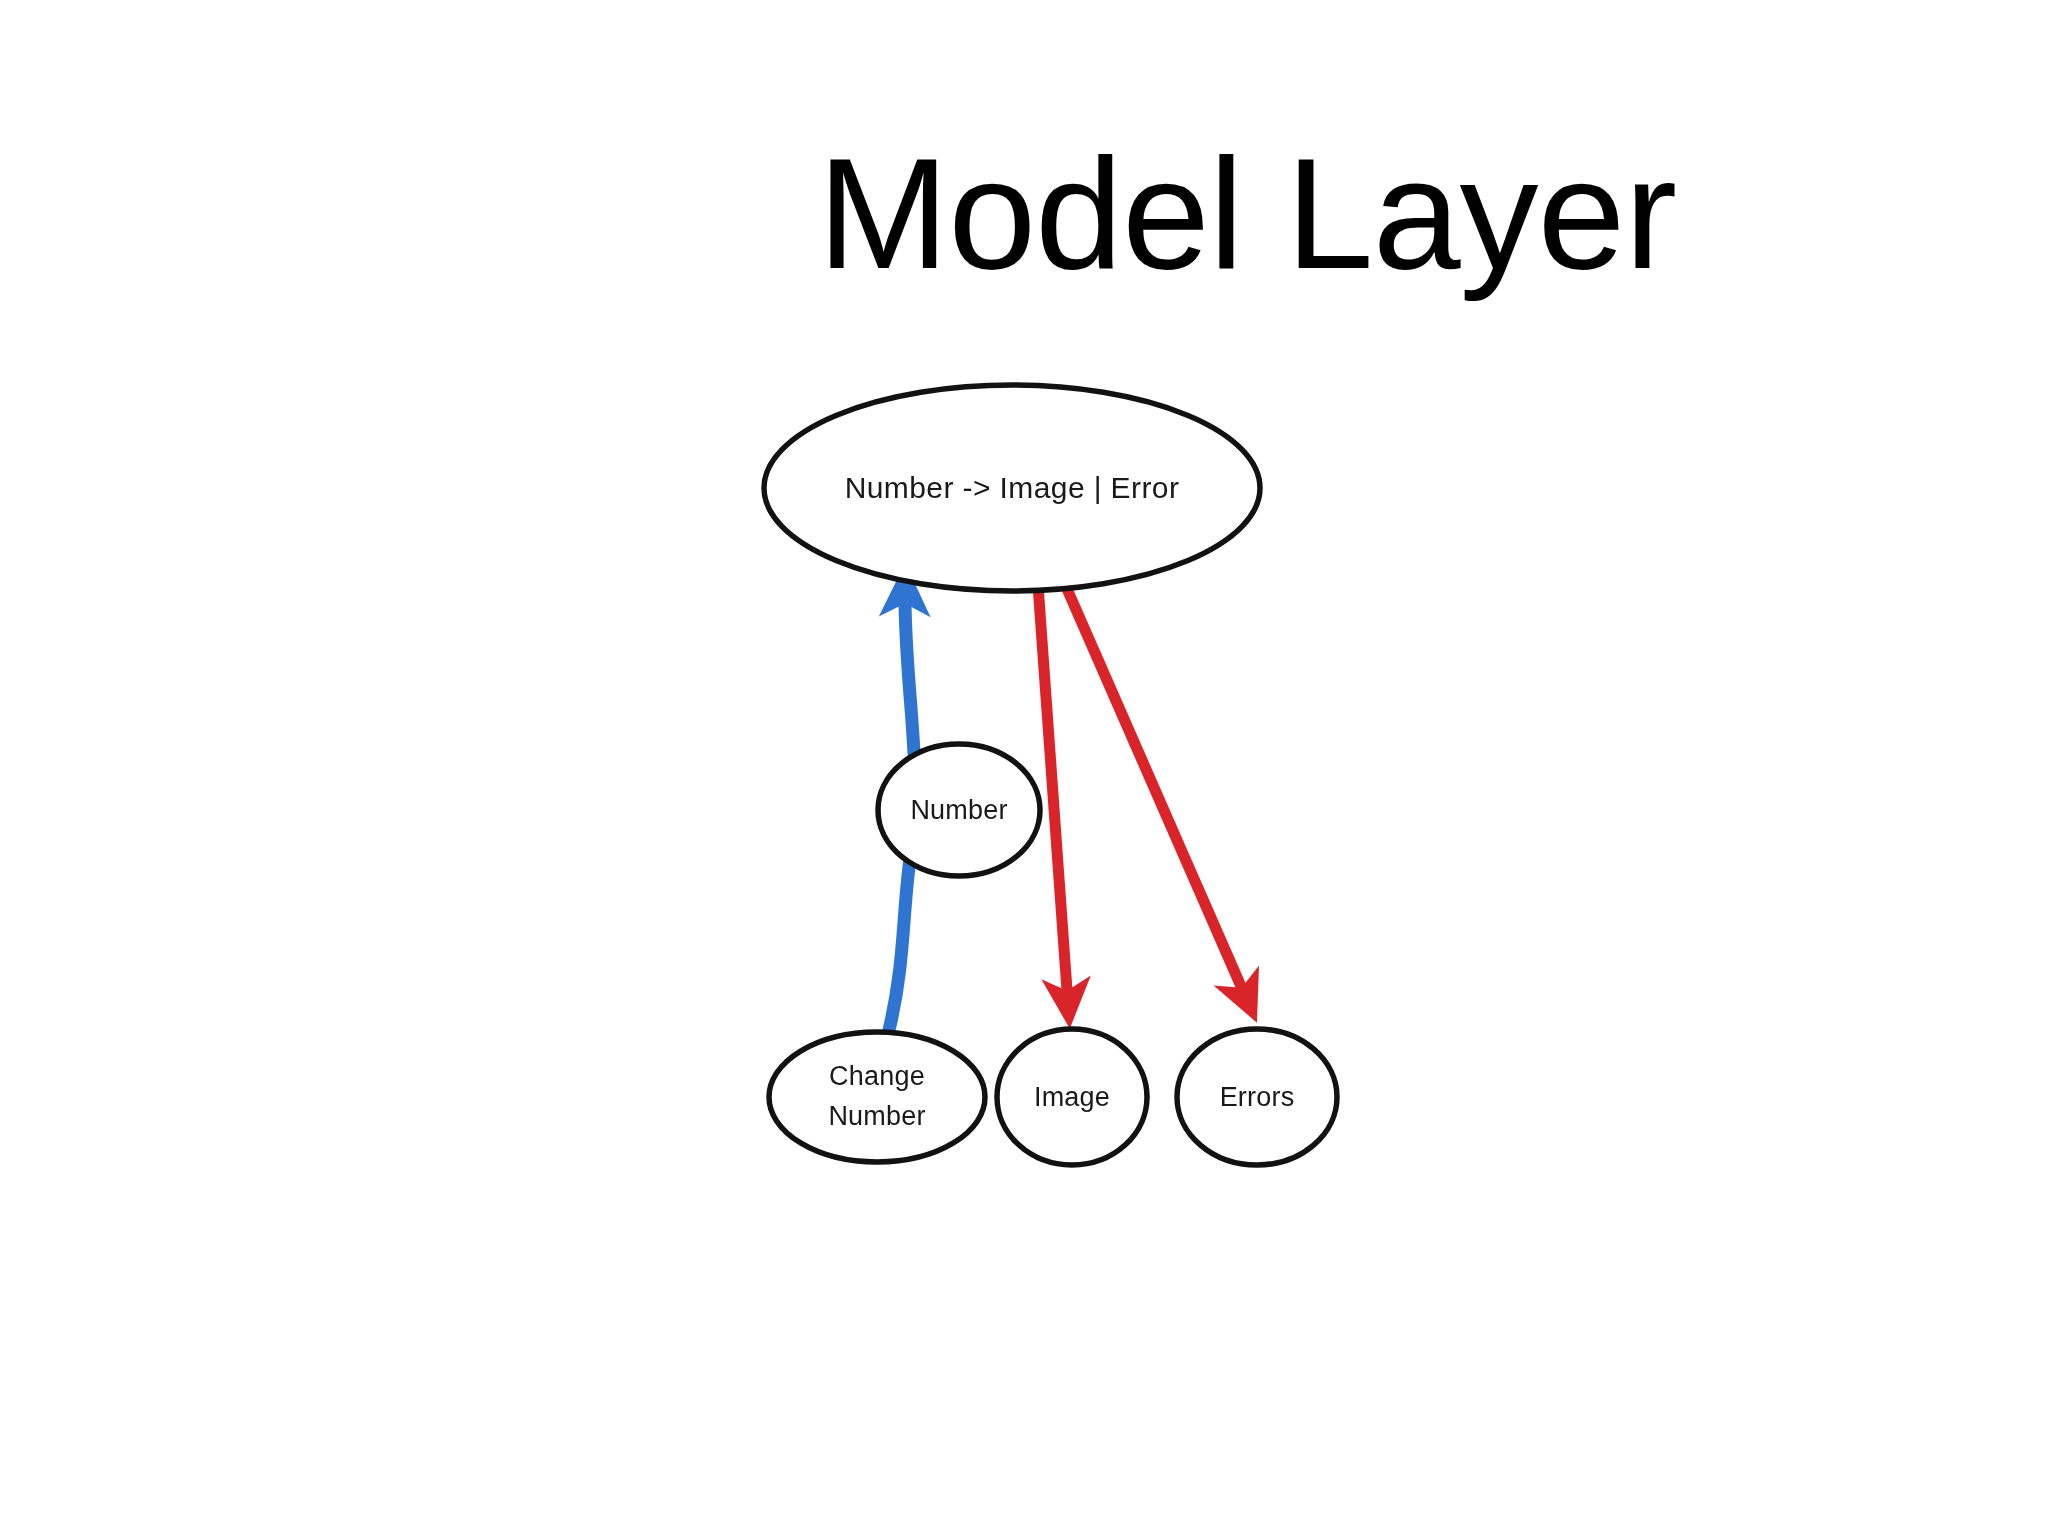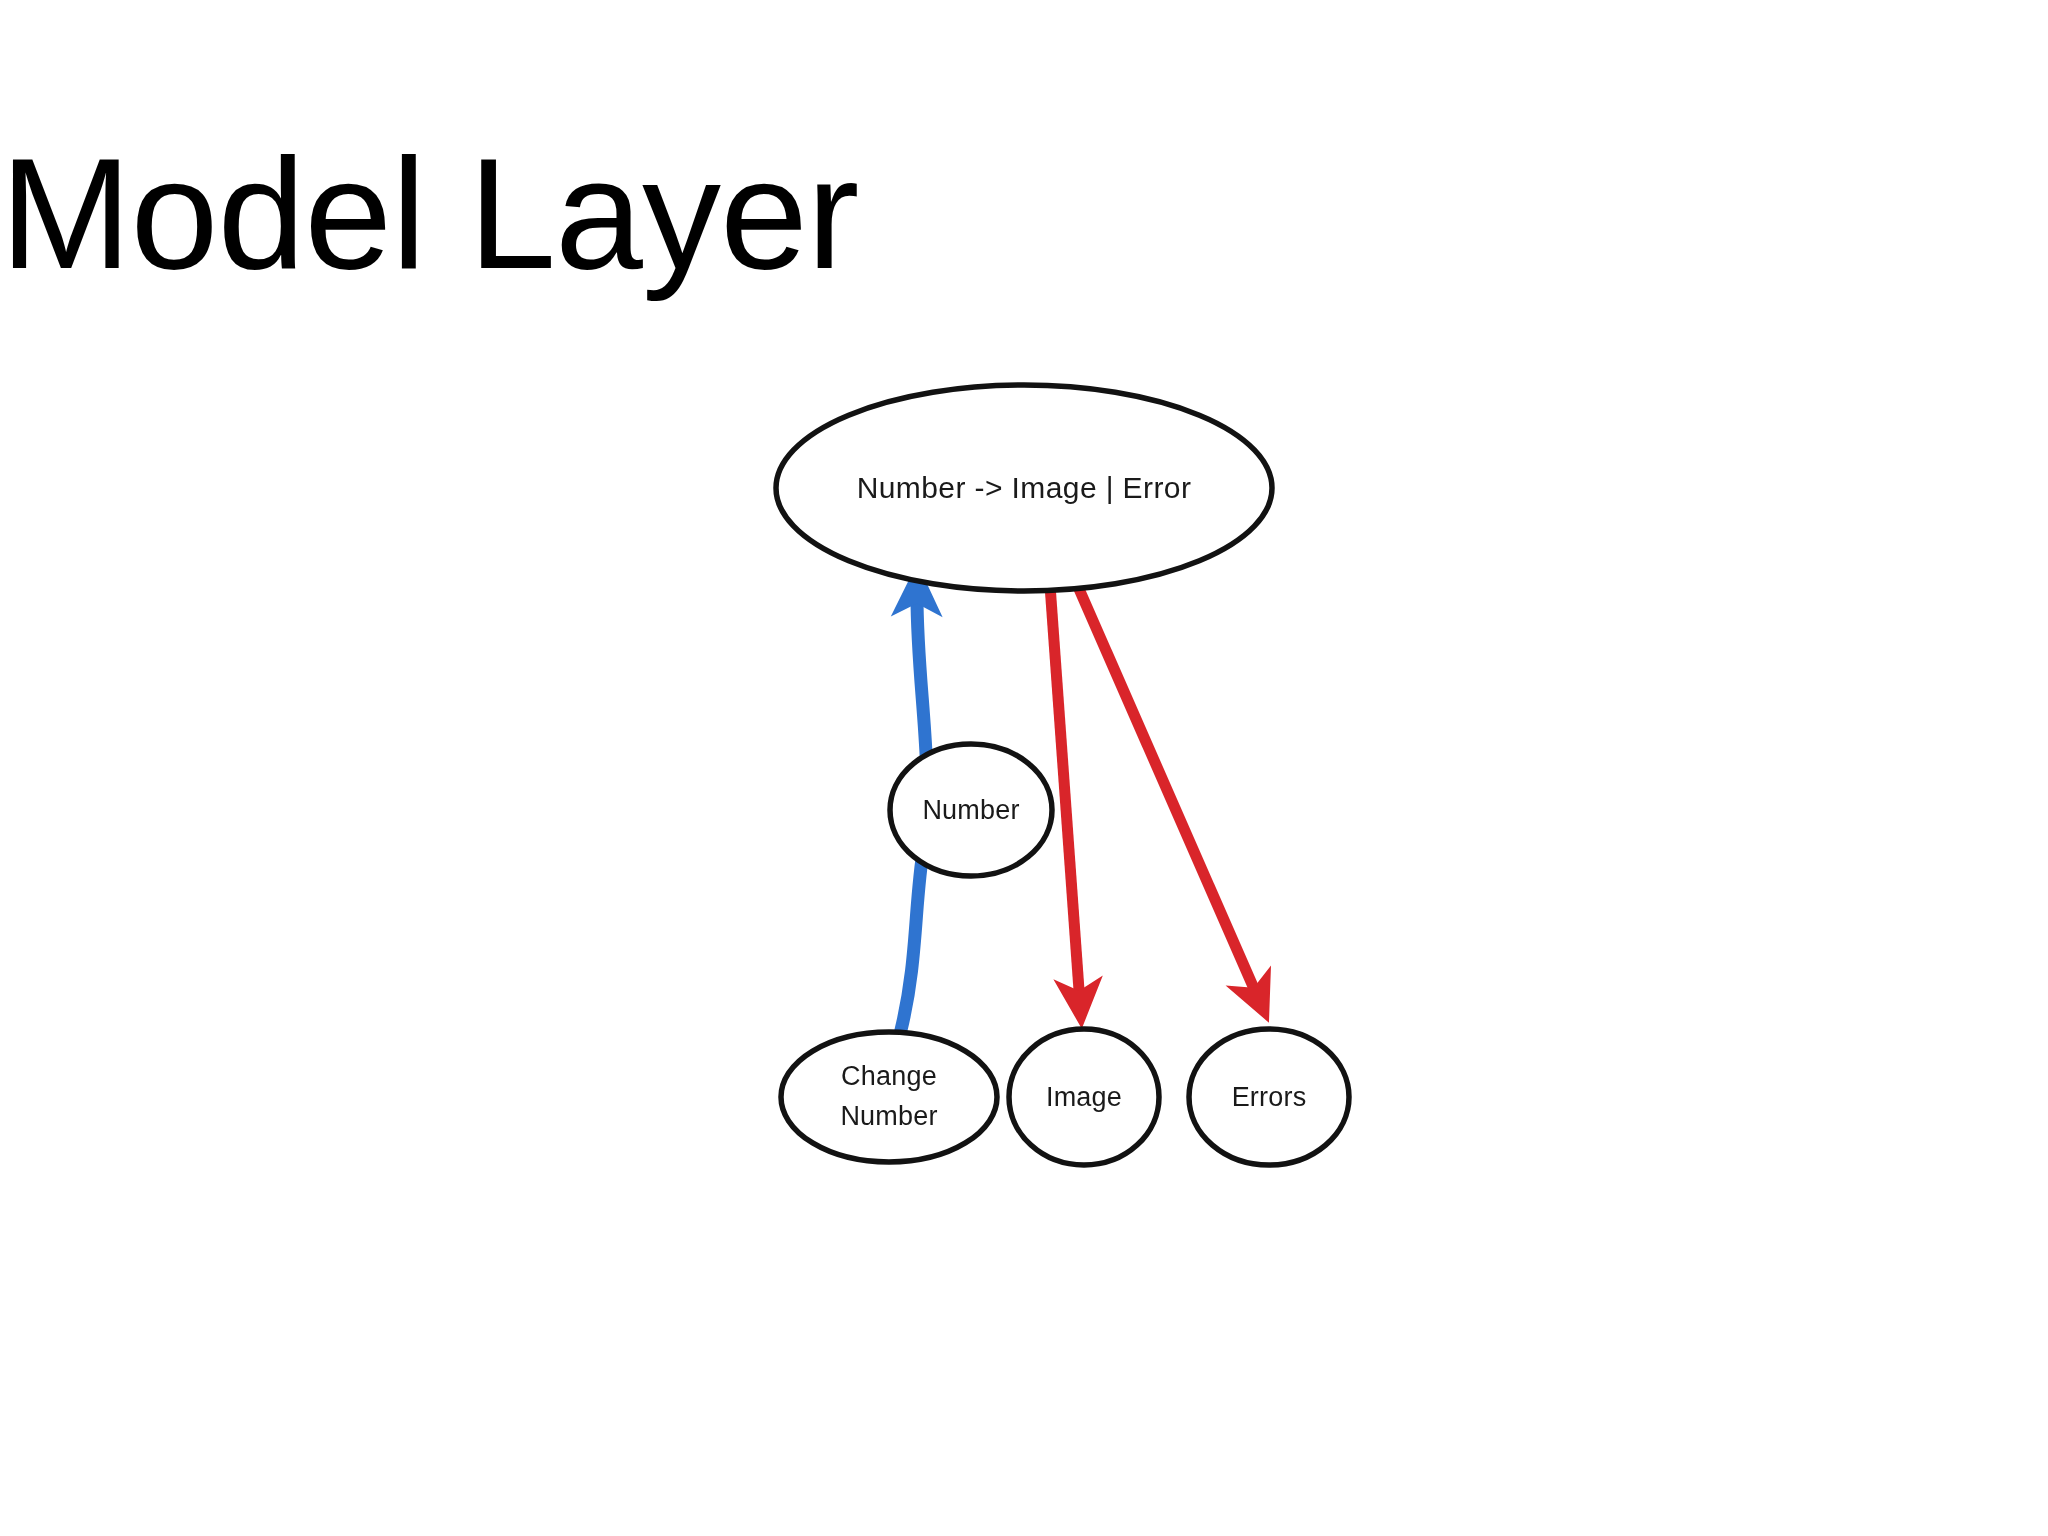--- a/index.html
+++ b/index.html
@@ -19,32 +19,32 @@
     position: relative;
     width: 2048px;
     height: 1536px;
     background: #ffffff;
   }
   #slide-title {
     position: absolute;
     left: 0;
     top: 130px;
     width: 1676px;
-    text-align: left;
+    text-align: right;
     font-family: "Liberation Sans", sans-serif;
     font-size: 158px;
     font-weight: 300;
     line-height: 1.06;
     letter-spacing: -1px;
     color: #000000;
     white-space: pre;
   }
   #diagram-wrap {
     position: absolute;
-    left: 16px;
+    left: 4px;
     top: 0;
     width: 1828px;
     height: 1536px;
     border-radius: 22px;
   }
   svg#diagram {
     display: block;
     width: 2048px;
     height: 1536px;
   }

